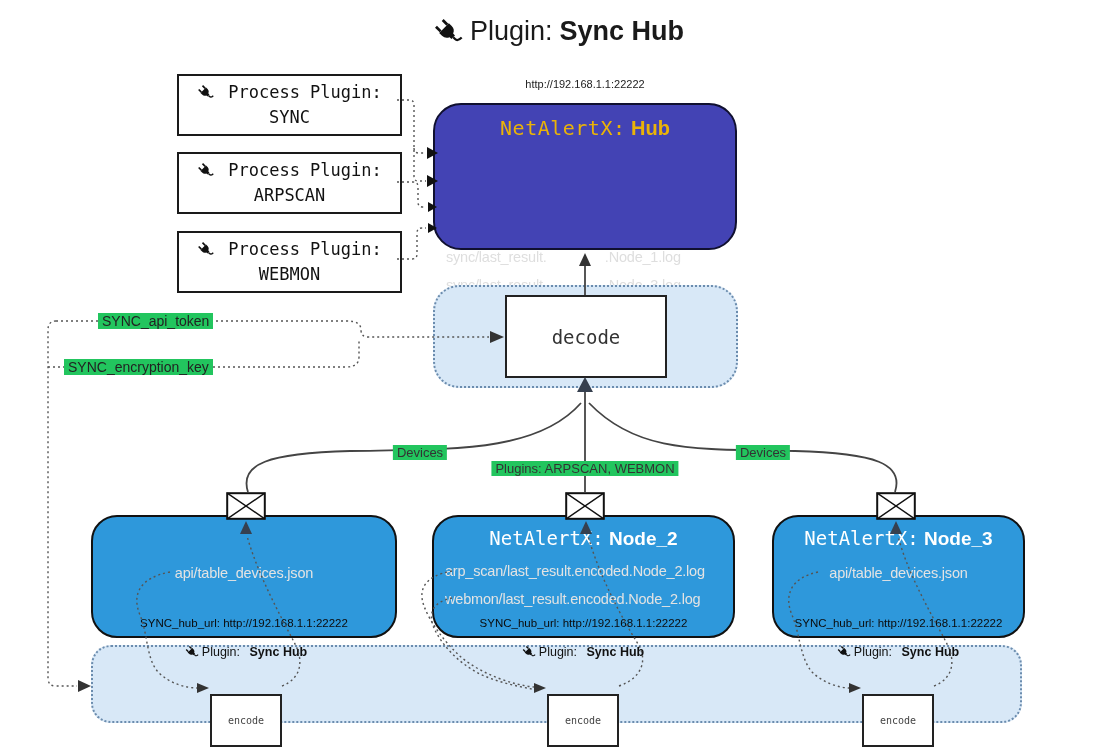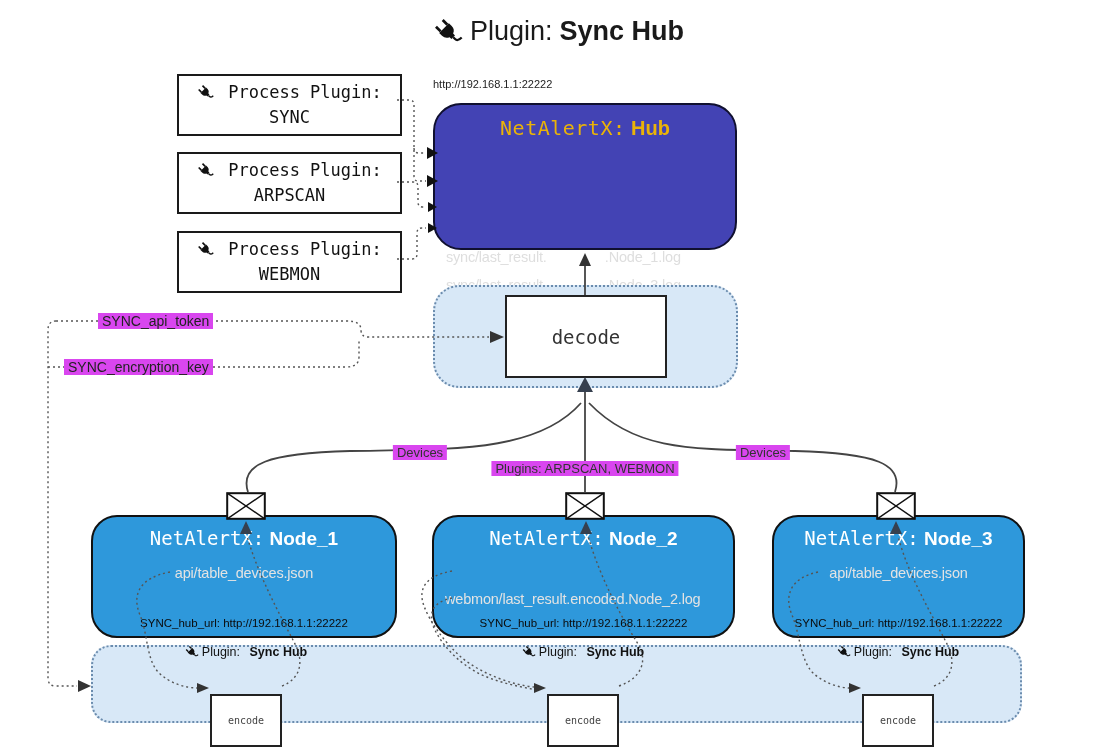--- a/index.html
+++ b/index.html
@@ -15,38 +15,38 @@
   .plug{display:inline-block;vertical-align:middle;}
 
   
   .pbox{position:absolute;left:177px;width:221px;height:58px;background:#fff;border:2px solid #1a1a1a;
         display:flex;flex-direction:column;justify-content:center;align-items:center;
         font-family:"DejaVu Sans Mono",monospace;font-size:17px;color:#111;line-height:1.5;}
   .pbox .row1{display:flex;align-items:center;gap:14px;}
   #pbox-0{top:74px;}#pbox-1{top:152px;}#pbox-2{top:231px;}
 
   
-  #hub-url{position:absolute;left:433px;top:78px;width:304px;font-size:11px;color:#222;}
+  #hub-url{position:absolute;left:433px;top:78px;width:304px;text-align:center;font-size:11px;color:#222;}
   #hub{position:absolute;left:433px;top:103px;width:304px;height:147px;background:#4343B4;
        border:2px solid #101030;border-radius:28px;box-sizing:border-box;}
   #hub-title{position:absolute;left:0;top:11px;width:100%;text-align:center;color:#eab308;font-size:20px;}
   #hub-title .mono{letter-spacing:.5px;}
   .hub-line{position:absolute;left:11px;width:290px;font-size:14.5px;letter-spacing:-0.2px;color:#dedede;white-space:nowrap;}
   .hub-line b{color:#fff;}
   #hub-line-0{top:144px;}#hub-line-1{top:172px;}#hub-line-2{top:198px;}#hub-line-3{top:220px;}
 
   
   #decode-container{position:absolute;left:433px;top:285px;width:305px;height:103px;background:#D8E8F7;
         border:2px dotted #6B8CAE;border-radius:26px;box-sizing:border-box;}
   #decode-box{position:absolute;left:505px;top:295px;width:162px;height:83px;background:#fff;border:2px solid #222;
         box-sizing:border-box;display:flex;align-items:center;justify-content:center;
         font-family:"DejaVu Sans Mono",monospace;font-size:19px;color:#333;}
 
   
-  .edge-label{position:absolute;background:#d946ef;padding:0 4px;font-size:13px;color:#333;white-space:nowrap;z-index:6;}
+  .edge-label{position:absolute;background:#22c55e;padding:0 4px;font-size:13px;color:#333;white-space:nowrap;z-index:6;}
   #lbl-api-token{left:98px;top:313px;font-size:14px;color:#222;}
   #lbl-enc-key{left:64px;top:359px;font-size:14px;color:#222;}
   #lbl-devices-left{left:420px;top:445px;transform:translateX(-50%);}
   #lbl-devices-right{left:763px;top:445px;transform:translateX(-50%);}
   #lbl-plugins{left:585px;top:461px;transform:translateX(-50%);}
 
   
   .node{position:absolute;top:515px;height:123px;background:#2E98DB;border:2px solid #111;
         border-radius:26px;box-sizing:border-box;}
   #node-0{left:91px;width:306px;}
@@ -155,26 +155,26 @@
       <span>decode</span>
     </div>
 
   <div class="edge-label" id="lbl-api-token">SYNC_api_token</div>
   <div class="edge-label" id="lbl-enc-key">SYNC_encryption_key</div>
   <div class="edge-label" id="lbl-devices-left">Devices</div>
   <div class="edge-label" id="lbl-devices-right">Devices</div>
   <div class="edge-label" id="lbl-plugins">Plugins: ARPSCAN, WEBMON</div>
 
   <div class="node" id="node-0">
-    <div class="node-title"><span class="mono">NetAlertX:</span> <b>Node_1</b></div>
     <div class="node-line center" id="node0-line-0">api/table_devices.json</div>
     <div class="node-huburl">SYNC_hub_url: http://192.168.1.1:22222</div>
   </div>
   <div class="node" id="node-1">
     <div class="node-title"><span class="mono">NetAlertX:</span> <b>Node_2</b></div>
+    <div class="node-line" id="node1-line-0">arp_scan/last_result.encoded.Node_2.log</div>
     <div class="node-line" id="node1-line-1">webmon/last_result.encoded.Node_2.log</div>
     <div class="node-huburl">SYNC_hub_url: http://192.168.1.1:22222</div>
   </div>
   <div class="node" id="node-2">
     <div class="node-title"><span class="mono">NetAlertX:</span> <b>Node_3</b></div>
     <div class="node-line center" id="node2-line-0">api/table_devices.json</div>
     <div class="node-huburl">SYNC_hub_url: http://192.168.1.1:22222</div>
   </div>
 
   <div class="envelope" id="env-0"><svg width="40" height="28" viewBox="0 0 40 28">

